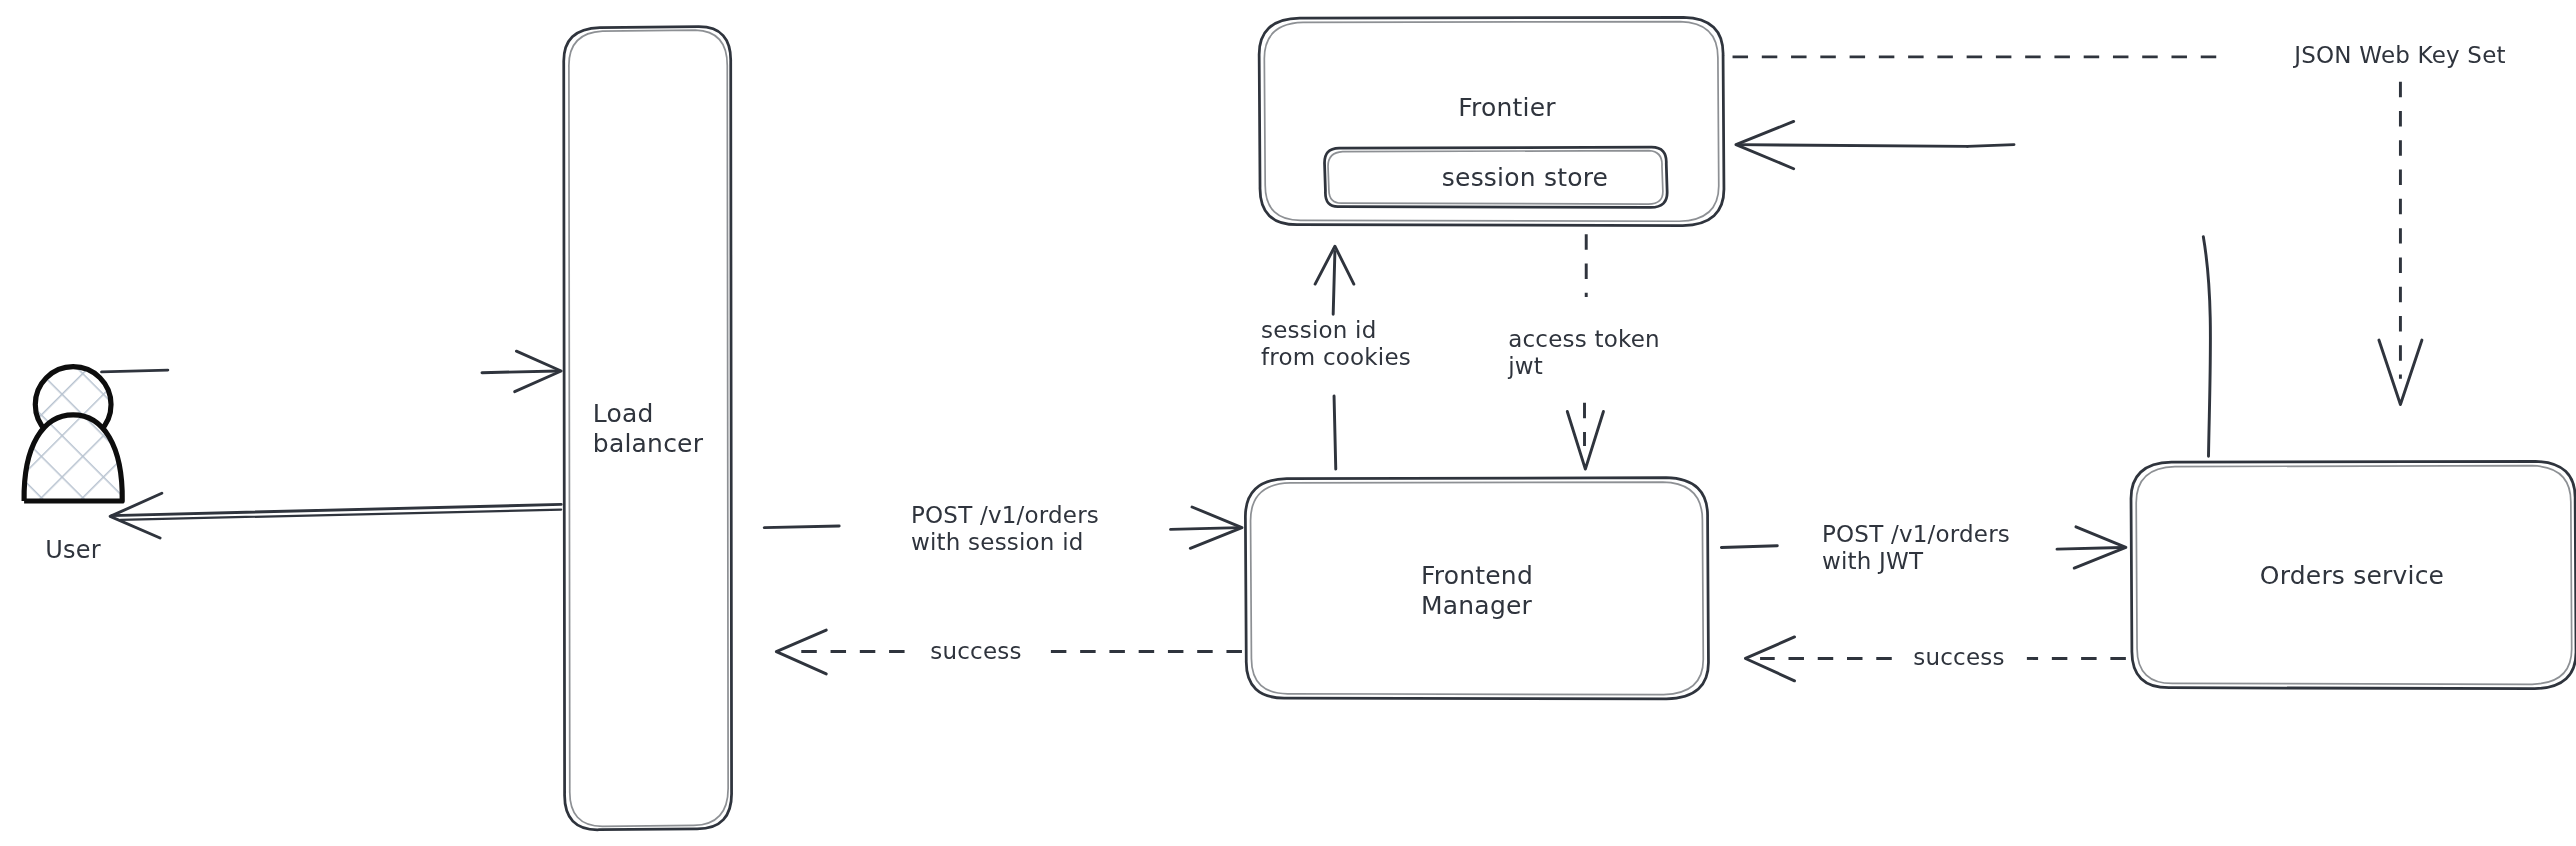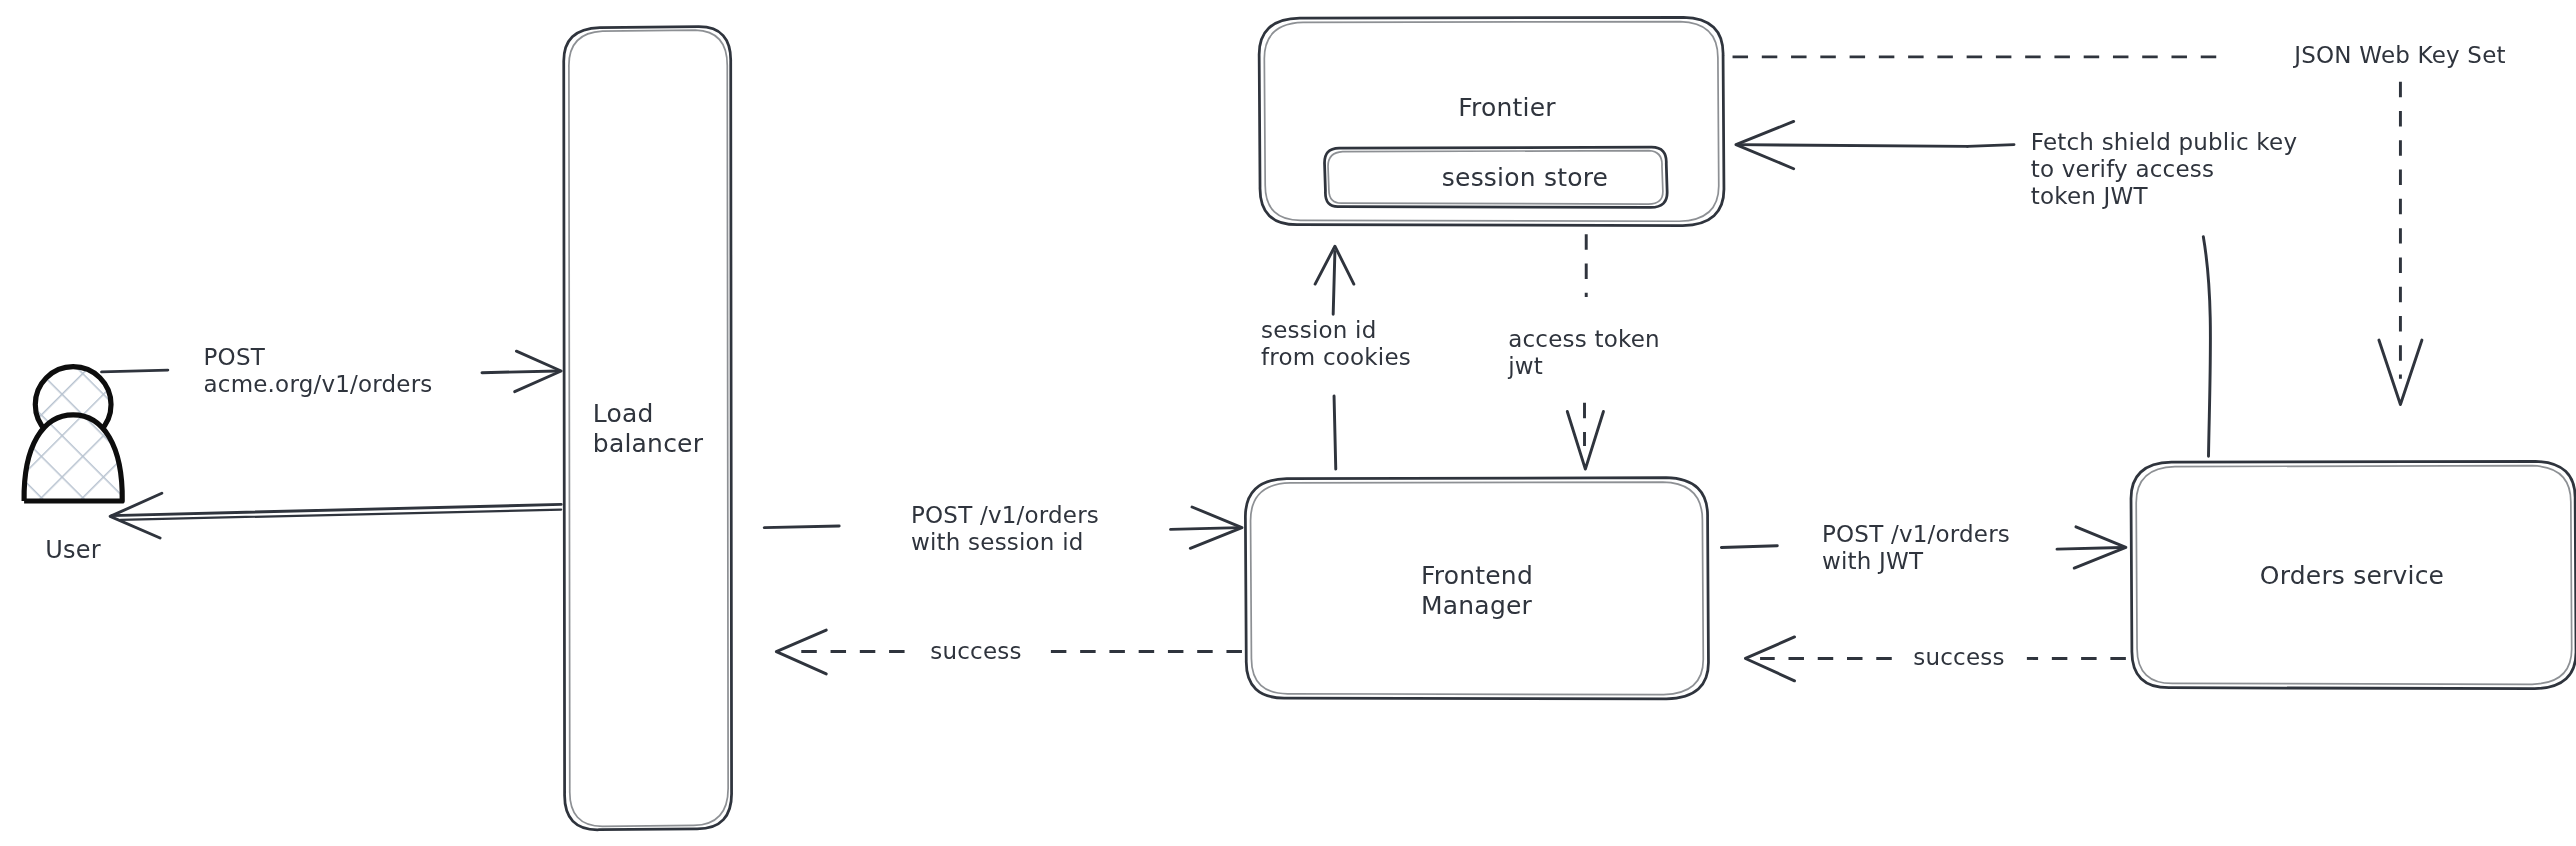--- a/index.html
+++ b/index.html
@@ -219,39 +219,34 @@
 
   <div class="label center node-label" style="left:1492px; top:108px;margin-left:15px;">Frontier</div>
 
   <div class="label center node-label" style="left:1525px; top:178px;">session store</div>
 
   <div class="label center node-label" style="left:1477px; top:590px;">Frontend
 Manager</div>
 
   <div class="label center node-label" style="left:2352px; top:576px;">Orders service</div>
 
-  <div class="label center edge-label" style="left:318px; top:371px;">POST
-acme.org/v1/orders</div>
 
   <div class="label center edge-label" style="left:1005px; top:529px;">POST /v1/orders
 with session id</div>
 
   <div class="label center edge-label" style="left:976px; top:652px;">success</div>
 
   <div class="label center edge-label" style="left:1336px; top:344px;">session id
 from cookies</div>
 
   <div class="label center edge-label" style="left:1584px; top:353px;">access token
 jwt</div>
 
   <div class="label center edge-label" style="left:1916px; top:548px;">POST /v1/orders
 with JWT</div>
 
   <div class="label center edge-label" style="left:1959px; top:658px;">success</div>
 
-  <div class="label center edge-label" style="left:2164px; top:170px;">Fetch shield public key
-to verify access
-token JWT</div>
 
   <div class="label center edge-label" style="left:2400px; top:56px;">JSON Web Key Set</div>
 
 </div>
 
 
 </body></html>

